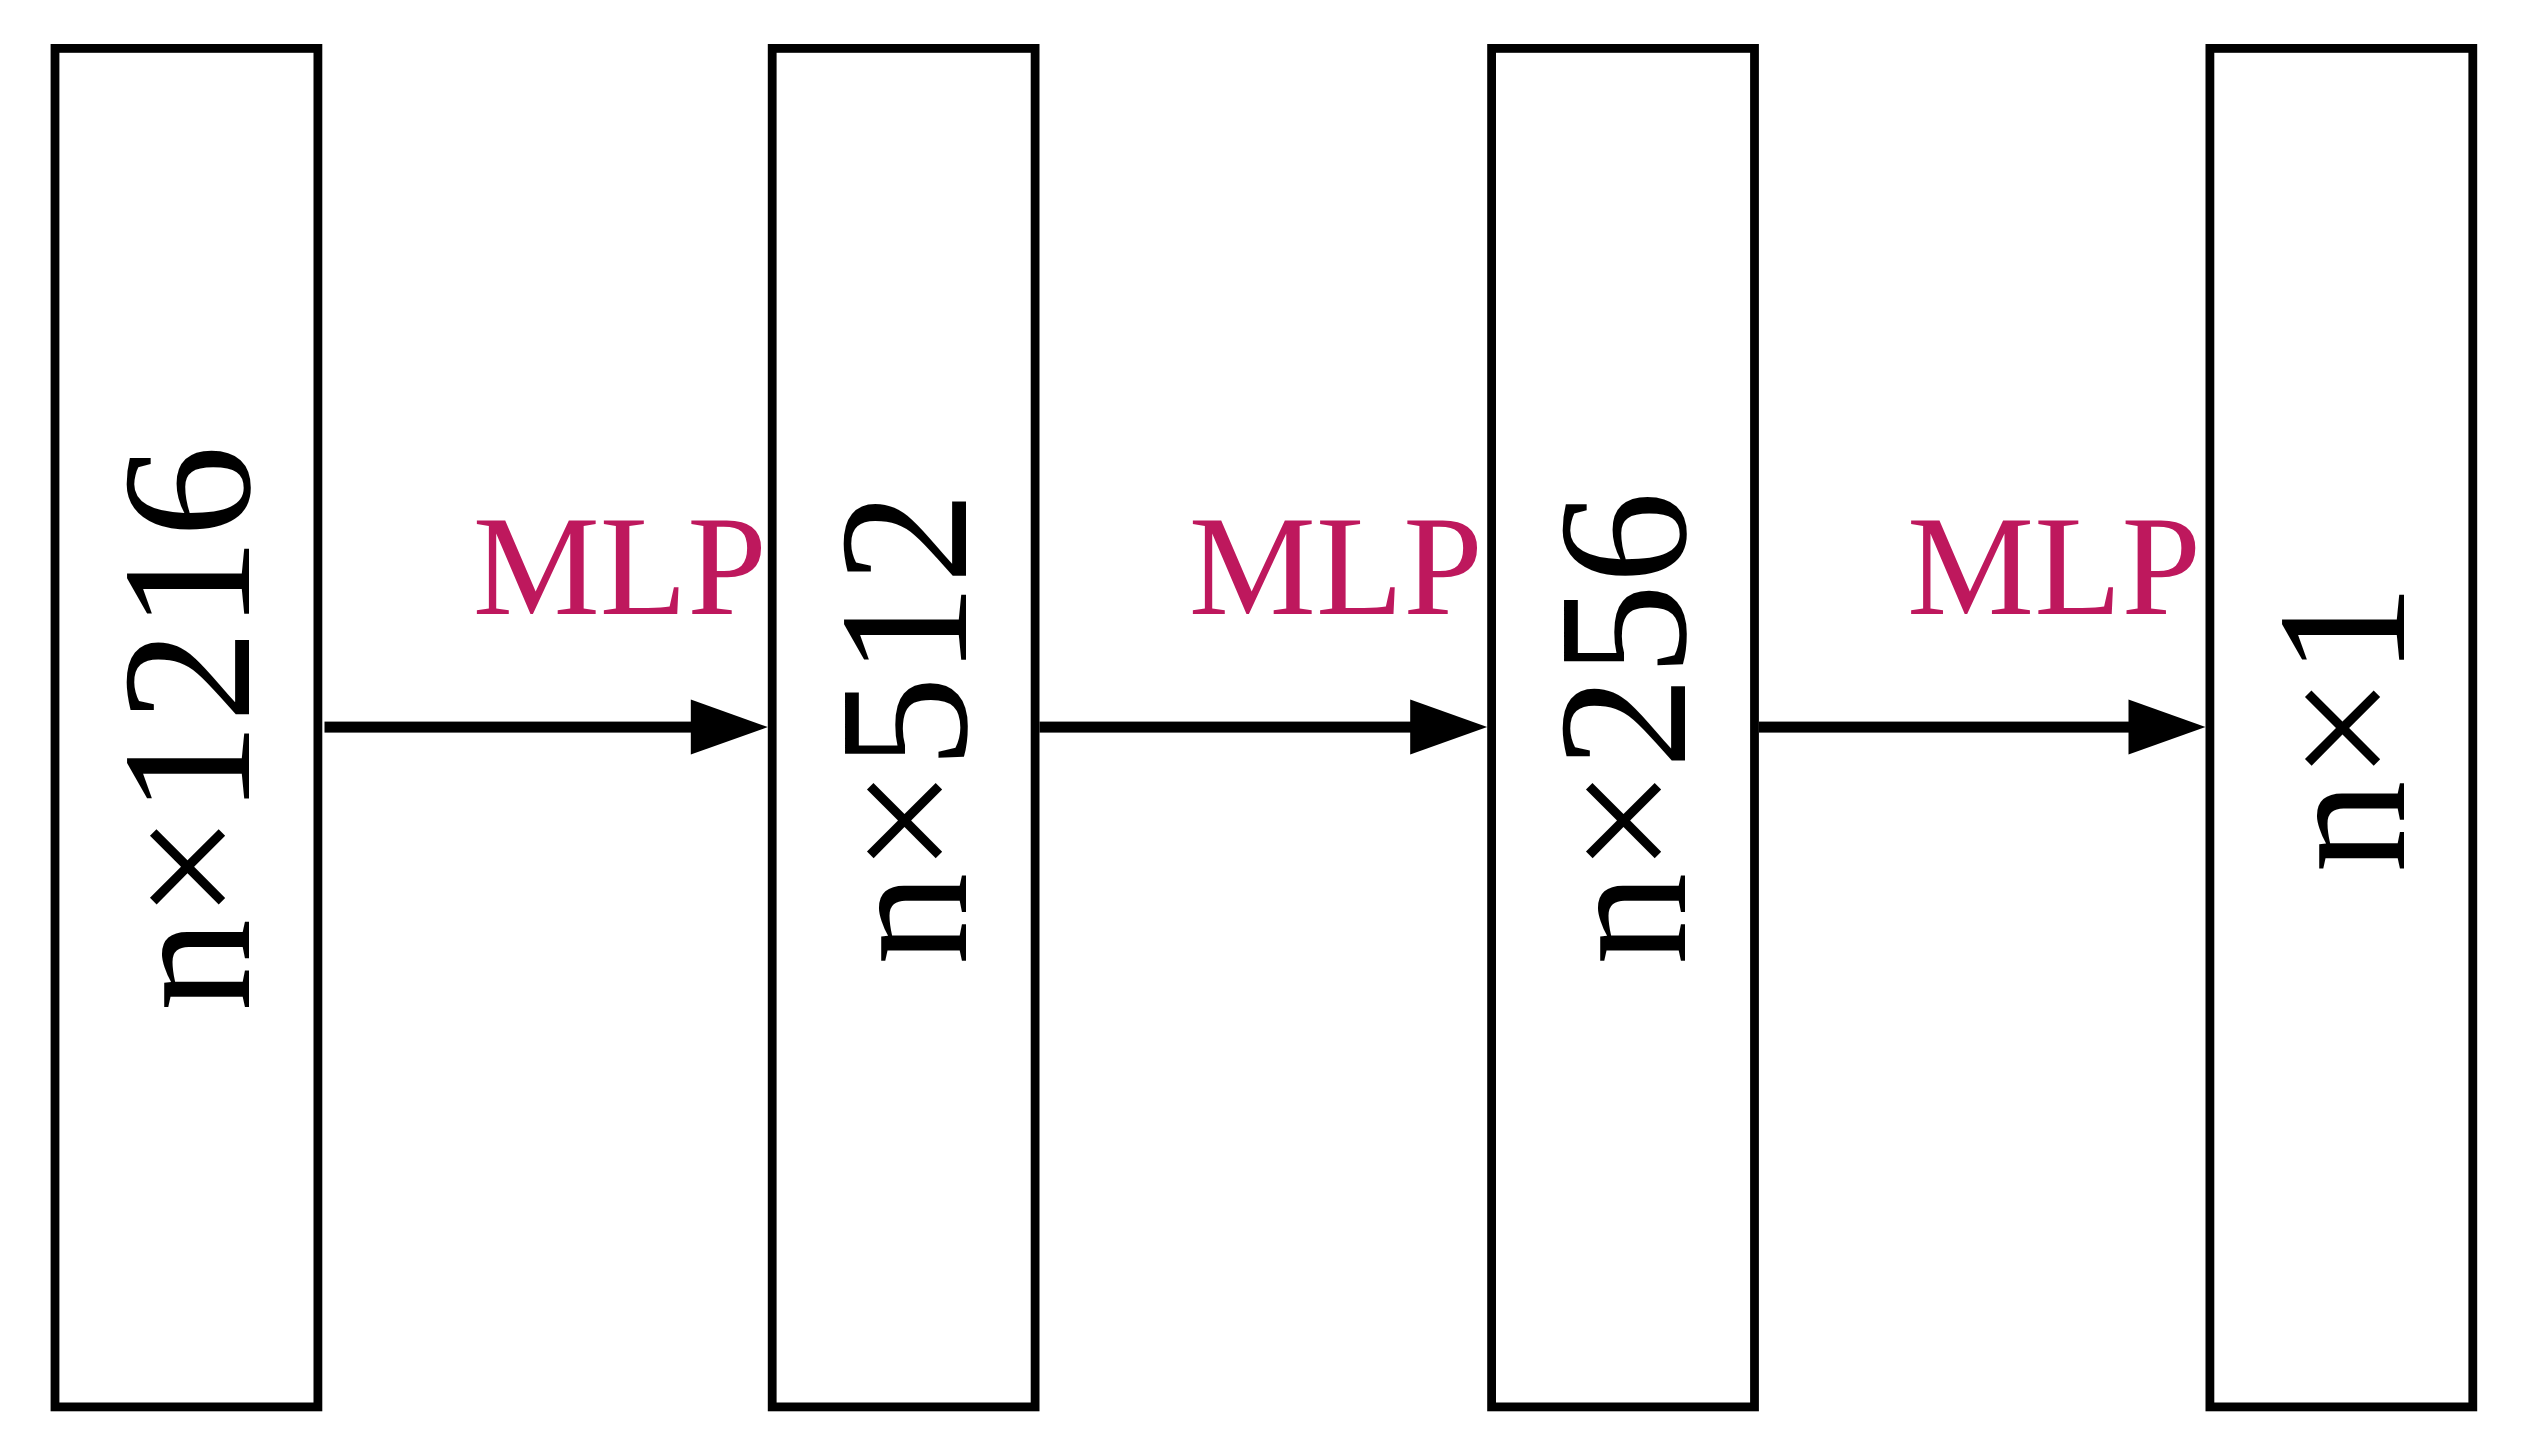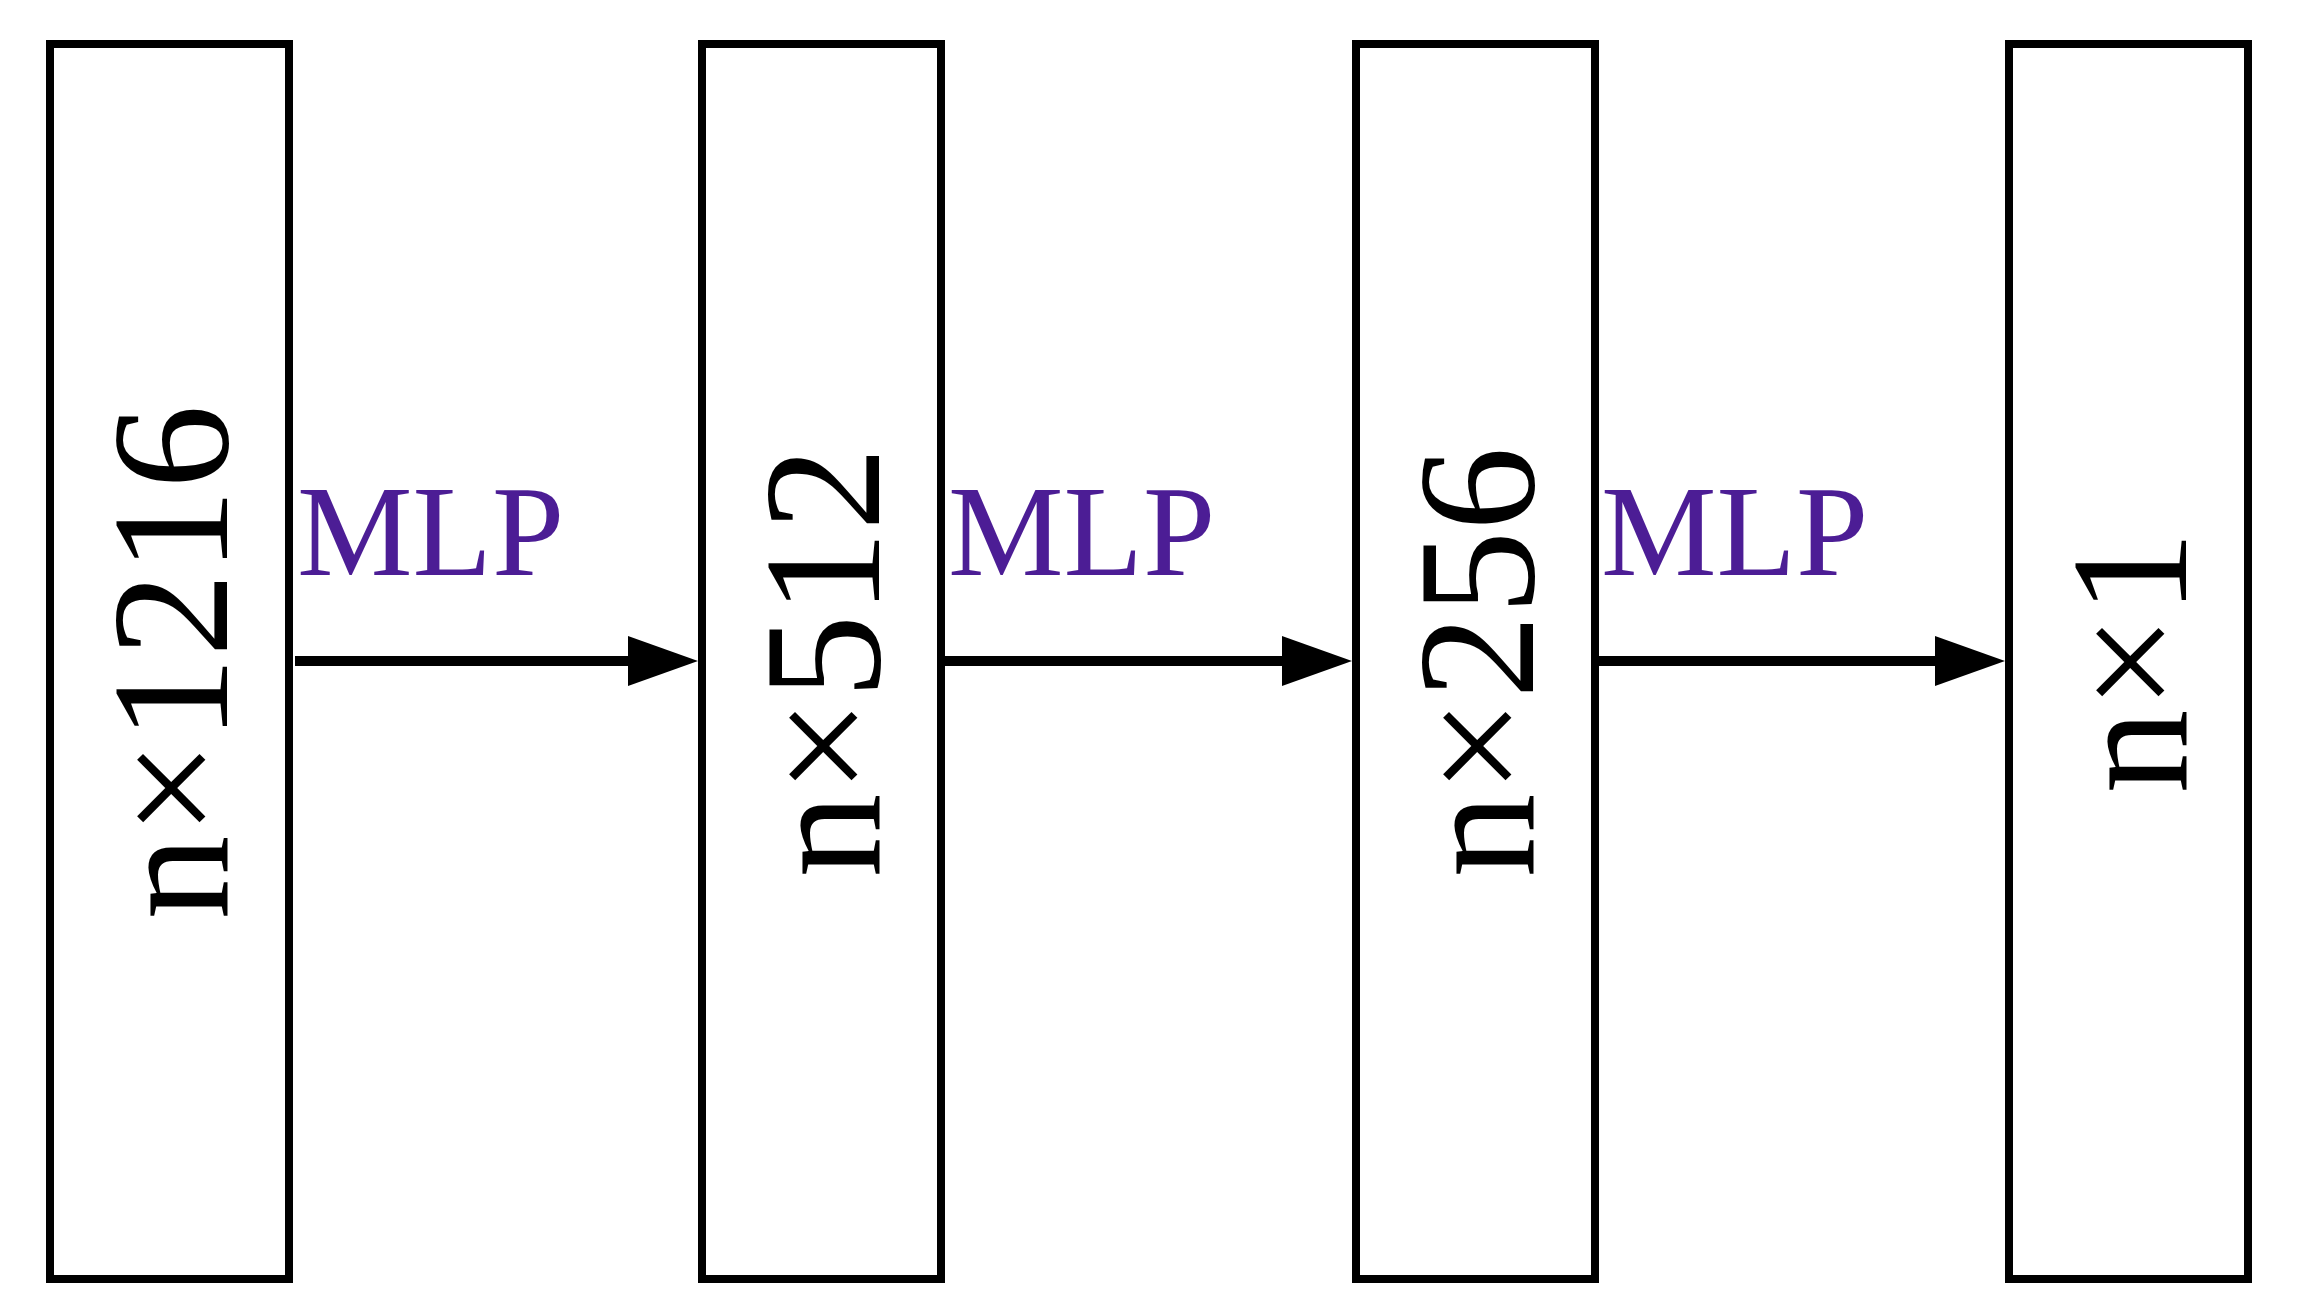--- a/index.html
+++ b/index.html
@@ -55,26 +55,26 @@
     height: 0;
     border-top: 25px solid transparent;
     border-bottom: 25px solid transparent;
     border-left: 70px solid #000000;
   }
   #arrow-head-1 { left: 628px; }
   #arrow-head-2 { left: 1282px; }
   #arrow-head-3 { left: 1935px; }
   .mlp-label {
     position: absolute;
-    top: 466px;
+    top: 450px;
     width: 400px;
-    text-align: left;
+    text-align: right;
     font-size: 130px;
     line-height: 1;
-    color: #4c1d95;
+    color: #be185d;
   }
   #mlp-label-1 { left: 297px; }
   #mlp-label-2 { left: 948px; }
   #mlp-label-3 { left: 1601px; }
 </style>
 </head>
 <body>
 
 <div id="canvas">
 

